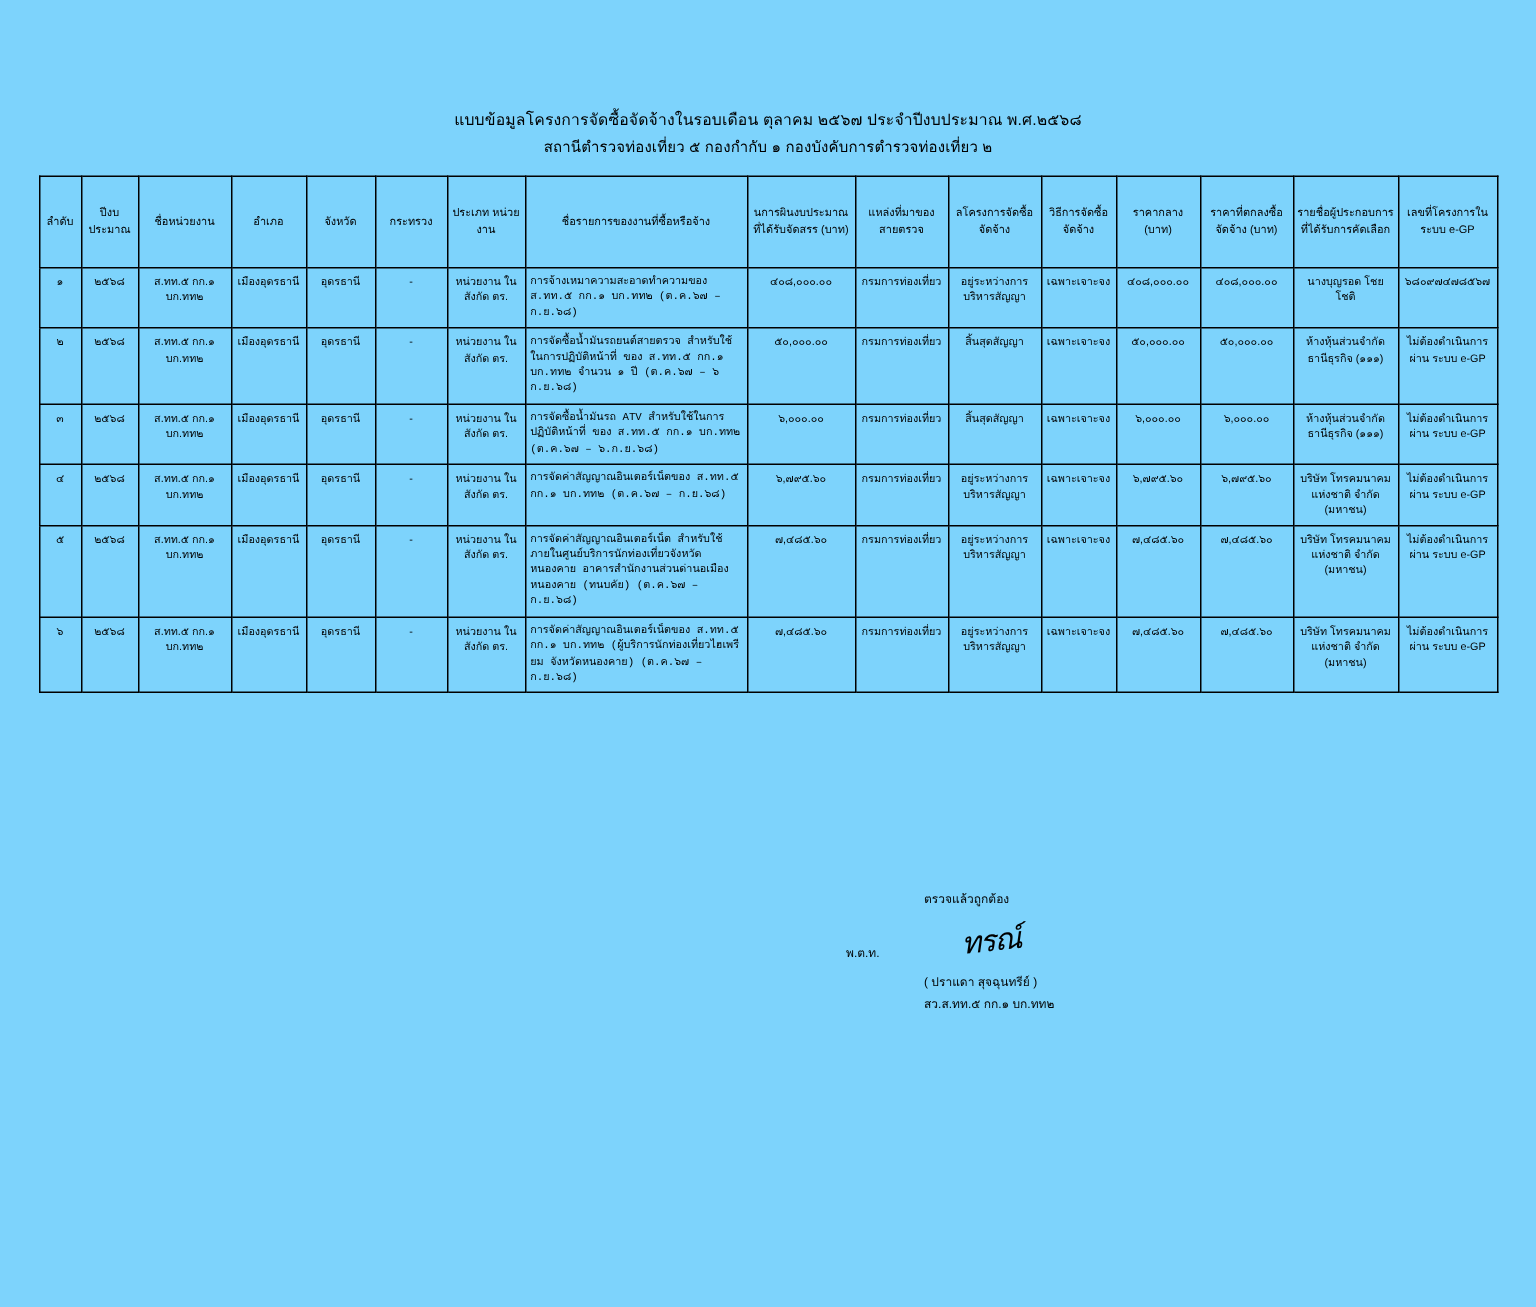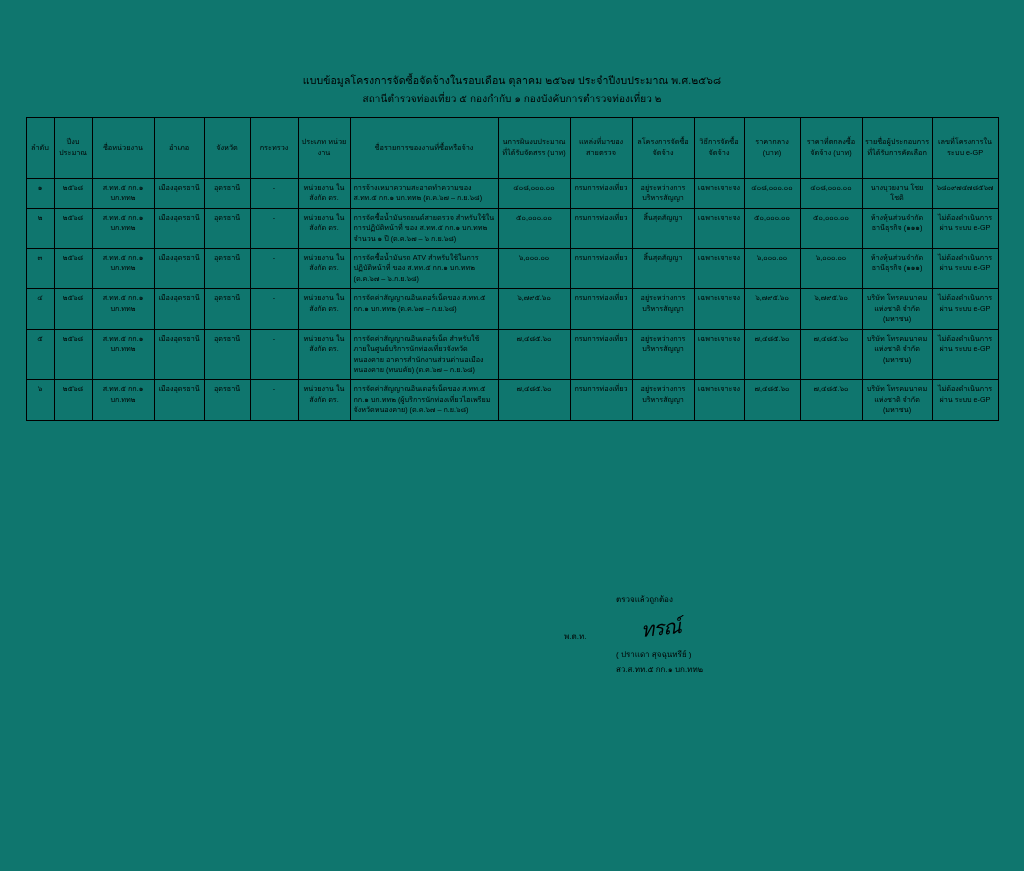--- a/index.html
+++ b/index.html
@@ -13,21 +13,21 @@
     font-family: "Liberation Sans", sans-serif;
     color: #000000;
     position: relative;
     overflow: hidden;
   }
   .page {
     position: absolute;
     left: 0; top: 0;
     width: 1024px;
     height: 871px;
-    background: #0f766e;
+    background: #7dd3fc;
   }
   .title-block {
     text-align: center;
     margin-top: 72px;
     line-height: 1.7;
   }
   .title-line1 {
     font-size: 10.5px;
     letter-spacing: 0.1px;
   }
@@ -50,21 +50,21 @@
   }
   table.main th {
     text-align: center;
     vertical-align: middle;
     font-weight: normal;
     font-size: 7.3px;
     height: 54px;
     padding: 3px 2px;
   }
   td.c { text-align: center; }
-  td.l { text-align: left; }
+  td.l { text-align: left; font-family: Liberation Mono, monospace; }
   
   col.w1 { width: 28px; }
   col.w2 { width: 38px; }
   col.w3 { width: 62px; }
   col.w4 { width: 50px; }
   col.w5 { width: 46px; }
   col.w6 { width: 48px; }
   col.w7 { width: 52px; }
   col.w8 { width: 148px; }
   col.w9 { width: 72px; }
@@ -165,21 +165,21 @@
         <td class="c">อุดรธานี</td>
         <td class="c">-</td>
         <td class="c">หน่วยงาน ในสังกัด ตร.</td>
         <td class="l">การจ้างเหมาความสะอาดทำความของ ส.ทท.๕ กก.๑ บก.ทท๒ (ต.ค.๖๗ – ก.ย.๖๘)</td>
         <td class="c">๔๐๘,๐๐๐.๐๐</td>
         <td class="c">กรมการท่องเที่ยว</td>
         <td class="c">อยู่ระหว่างการ บริหารสัญญา</td>
         <td class="c">เฉพาะเจาะจง</td>
         <td class="c">๔๐๘,๐๐๐.๐๐</td>
         <td class="c">๔๐๘,๐๐๐.๐๐</td>
-        <td class="c">นางบุวยงาน โชยโชติ</td>
+        <td class="c">นางบุญรอด โชยโชติ</td>
         <td class="c">๖๘๐๙๗๔๗๘๕๖๗</td>
       </tr>
       <tr>
         <td class="c">๒</td>
         <td class="c">๒๕๖๘</td>
         <td class="c">ส.ทท.๕ กก.๑ บก.ทท๒</td>
         <td class="c">เมืองอุดรธานี</td>
         <td class="c">อุดรธานี</td>
         <td class="c">-</td>
         <td class="c">หน่วยงาน ในสังกัด ตร.</td>

